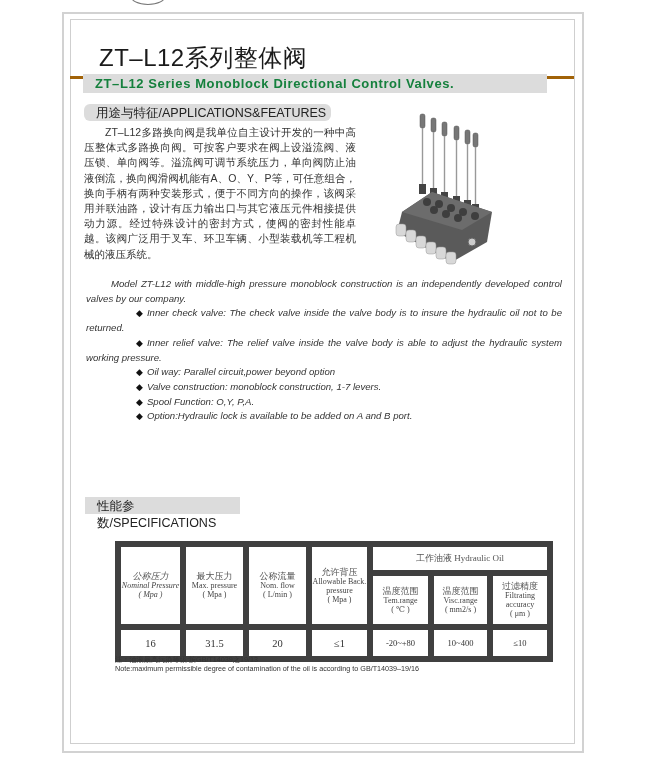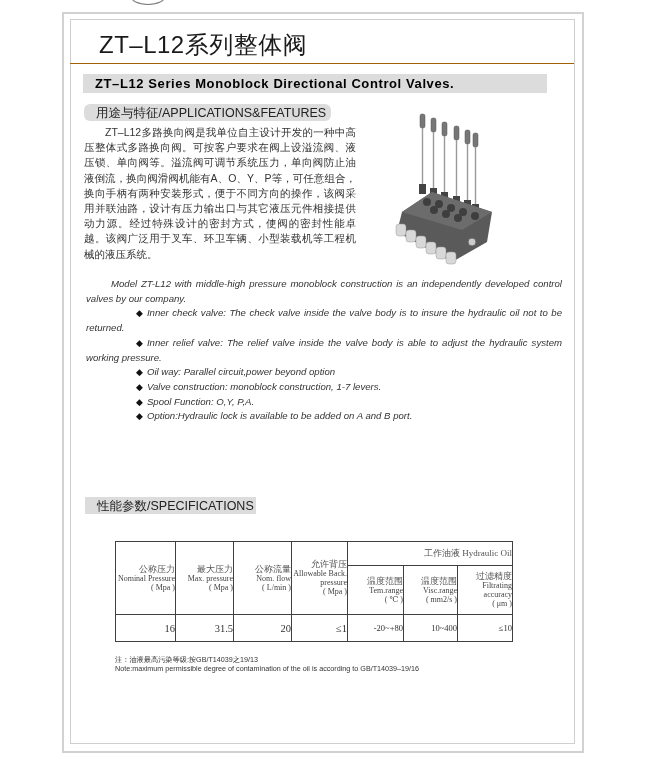--- a/index.html
+++ b/index.html
@@ -4,43 +4,43 @@
 <style>
   html, body { margin: 0; padding: 0; background: #ffffff; }
   body { width: 650px; height: 761px; position: relative; overflow: hidden;
          font-family: "Liberation Sans", "DejaVu Sans", sans-serif; color: #222; }
   .top-ellipse { position: absolute; left: 130px; top: -14px; width: 34px; height: 17px;
                  border: 1px solid #777; border-radius: 50%; }
   .outer-frame { position: absolute; left: 62px; top: 12px; width: 518px; height: 737px;
                  border: 2px solid #d2d2d2; }
   .inner-frame { position: absolute; left: 70px; top: 19px; width: 503px; height: 723px;
                  border: 1px solid #cfcfcf; }
-  .title-bar { position: absolute; left: 70px; top: 23px; width: 504px; height: 40px;
-               border-bottom: 1px solid #a16207; }
+  .title-bar { position: absolute; left: 70px; top: 36px; width: 504px; height: 40px;
+               border-bottom: 3px solid #a16207; }
   .page-title { position: absolute; left: 29px; top: 6px; font-size: 24px; color: #1a1a1a;
                 letter-spacing: 0.5px; }
   .banner { position: absolute; left: 83px; top: 74px; width: 464px; height: 19px;
             background: #dcdcdc; }
   .banner span { position: absolute; left: 12px; top: 2px; font-weight: bold; font-size: 13px;
-                 letter-spacing: 0.6px; color: #000000; }
+                 letter-spacing: 0.6px; color: #15803d; }
   .sec-head { position: absolute; background: #dcdcdc; height: 17px; }
   .sec-head span { position: absolute; left: 12px; top: 1px; font-size: 12.5px; color: #222; }
   .sec-apps { left: 84px; top: 104px; width: 247px; border-radius: 6px; }
-  .sec-specs { left: 85px; top: 497px; width: 171px; }
+  .sec-specs { left: 85px; top: 497px; width: 155px; }
   .cn-para { position: absolute; left: 84px; top: 125px; width: 272px; font-size: 10.5px;
              line-height: 15.2px; color: #333; text-align: justify; }
   .cn-para p { margin: 0; text-indent: 2em; }
   .product { position: absolute; left: 392px; top: 112px; width: 120px; height: 160px; }
   .en-block { position: absolute; left: 86px; top: 277px; width: 476px; font-size: 9.6px;
               line-height: 14.7px; color: #333; text-align: justify; }
   .en-block p { margin: 0; text-indent: 25px; font-style: italic; }
   .diamond { display: inline-block; font-size: 9px; margin-right: 4px; color: #111; }
   table.specs { position: absolute; left: 115px; top: 541px; border-collapse: collapse;
                 font-family: "Liberation Serif", "DejaVu Serif", serif; color: #444; }
-  table.specs td { border: 1px solid #404040; text-align: right; vertical-align: middle; padding: 0; }
+  table.specs td { border: 6px solid #404040; text-align: center; vertical-align: middle; padding: 0; }
   .hcell { font-size: 8px; line-height: 9px; }
   .hcell .cn { font-size: 9px; color: #555; display: block; }
   .hcell .en { display: block; }
   .vcell { font-size: 10.5px; height: 26px; color: #333; }
   .vcell.small { font-size: 8.5px; }
   .note { position: absolute; left: 115px; top: 655px; font-size: 7.2px; line-height: 9px; color: #333; }
 </style>
 </head>
 <body>
 
@@ -127,21 +127,21 @@
   <p><span class="diamond">◆</span><span>Option:Hydraulic lock is available to be added on A and B port.</span></p>
 </div>
 
 <div class="sec-head sec-specs">
   <span>性能参数/SPECIFICATIONS</span>
 </div>
 
 <table class="specs">
   <tbody>
       <tr>
-    <td rowspan="2" class="hcell" style="width:59px;height:72px;">
+    <td rowspan="2" class="hcell" style="width:59px;height:72px;font-style:italic;">
       <span class="cn">公称压力</span>
       <span class="en">Nominal Pressure</span>
       <span class="en">( Mpa )</span>
     </td>
     <td rowspan="2" class="hcell" style="width:57px;">
       <span class="cn">最大压力</span>
       <span class="en">Max. pressure</span>
       <span class="en">( Mpa )</span>
     </td>
     <td rowspan="2" class="hcell" style="width:57px;">

